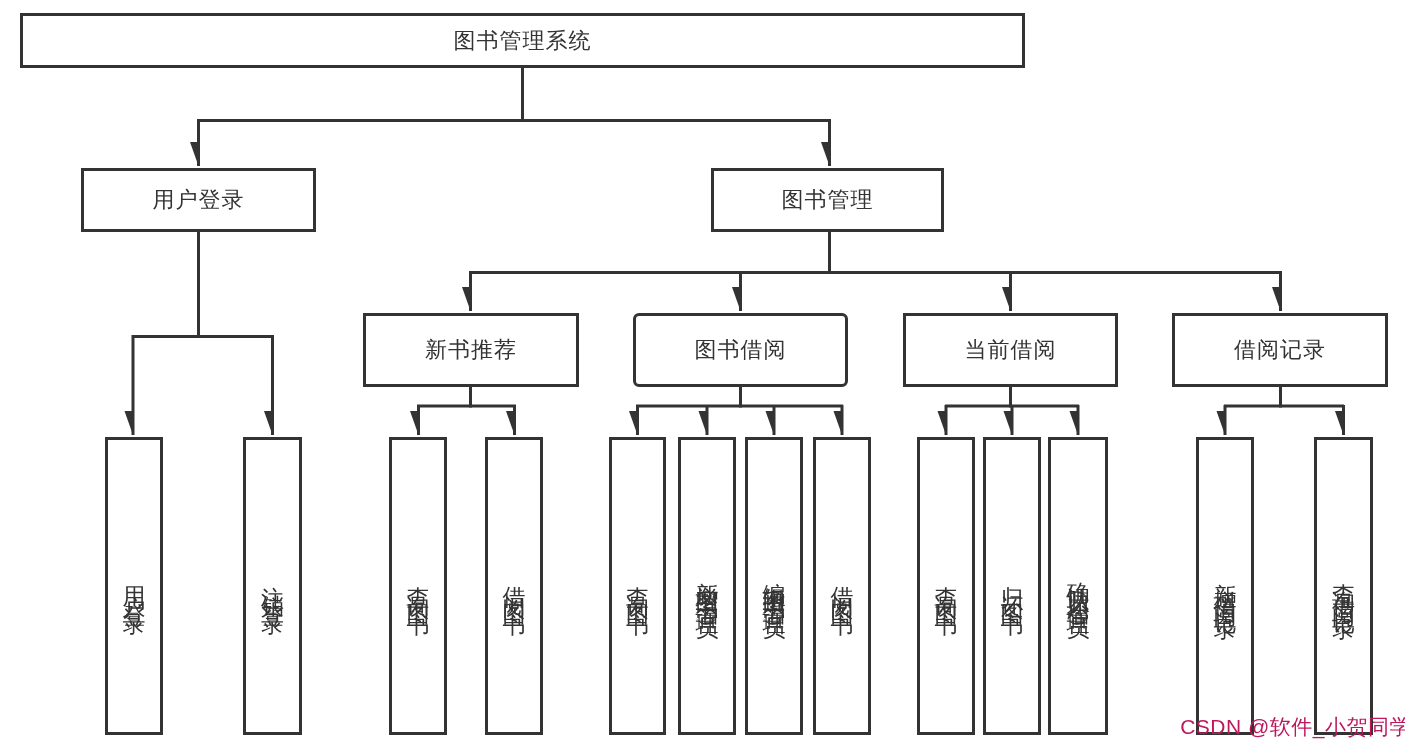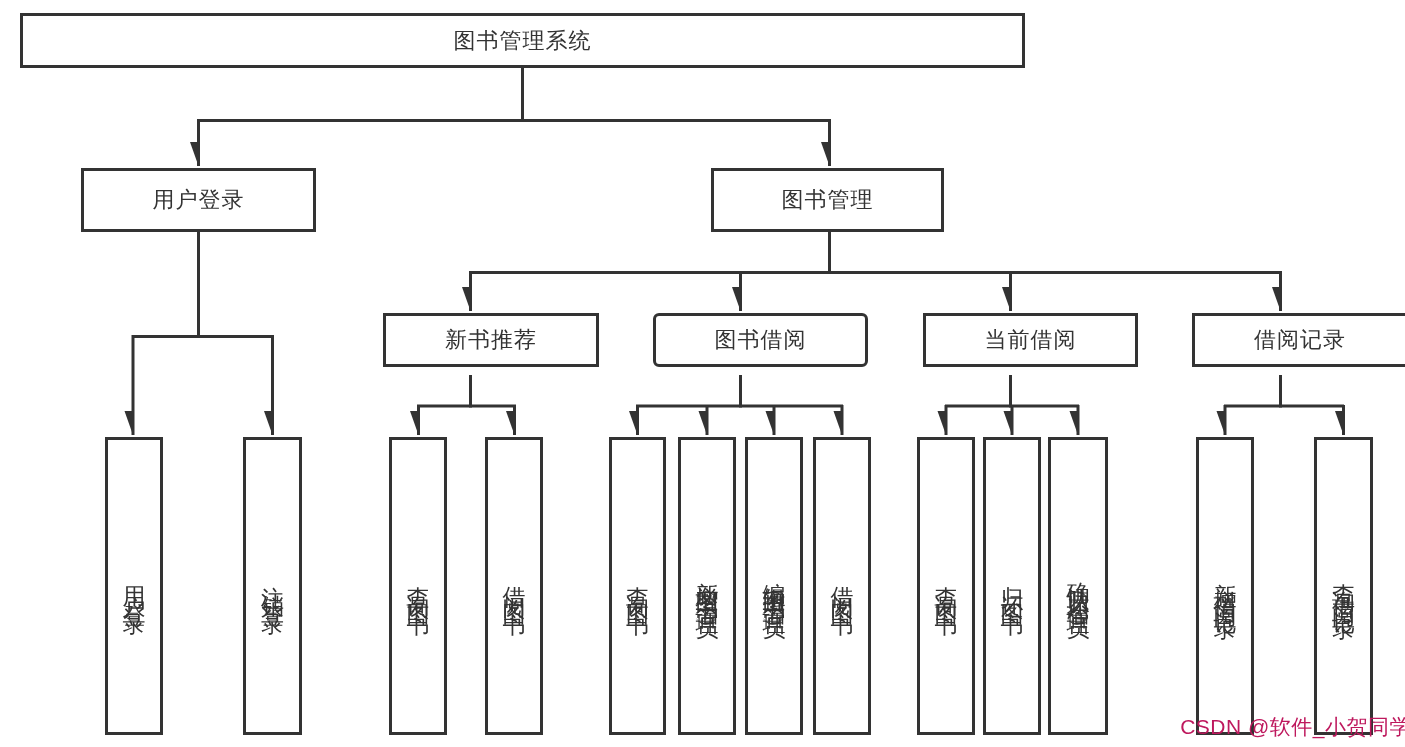--- a/index.html
+++ b/index.html
@@ -42,21 +42,21 @@
   .vtext {
     writing-mode: vertical-rl;
     -webkit-writing-mode: vertical-rl;
     font-size: 23px;
     color: #333333;
     letter-spacing: 9px;
     line-height: 1;
   }
   .leaf { top: 437px; height: 298px; }
   .lvl2 { top: 168px; height: 64px; }
-  .lvl3 { top: 313px; height: 54px; margin-left: 20px; }
+  .lvl3 { top: 313px; height: 74px; }
   .watermark {
     position: absolute;
     top: 713px;
     right: 10px;
     font-size: 21px;
     color: #be185d;
     letter-spacing: 0.5px;
     z-index: 5;
     white-space: nowrap;
   }

